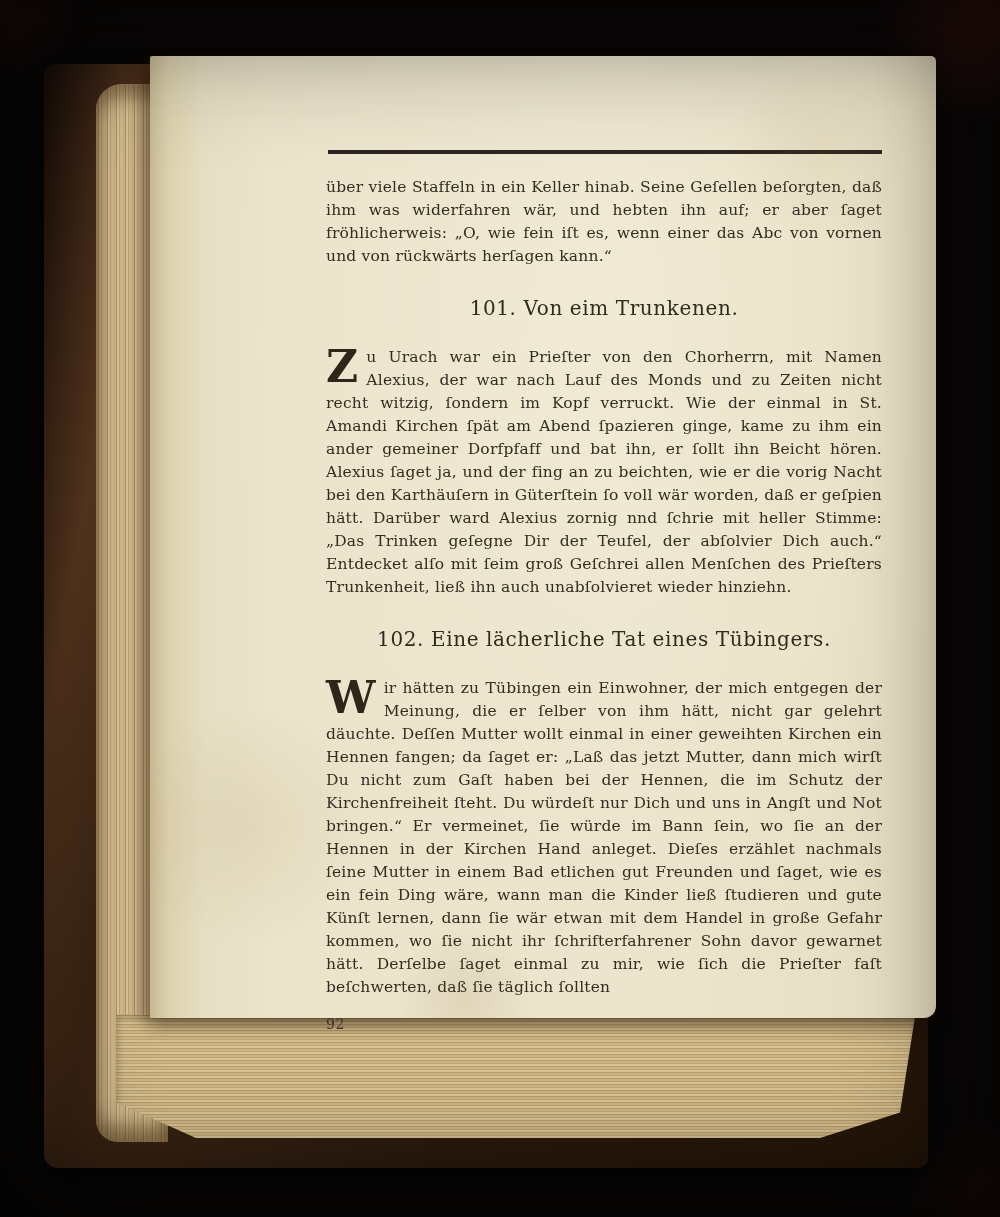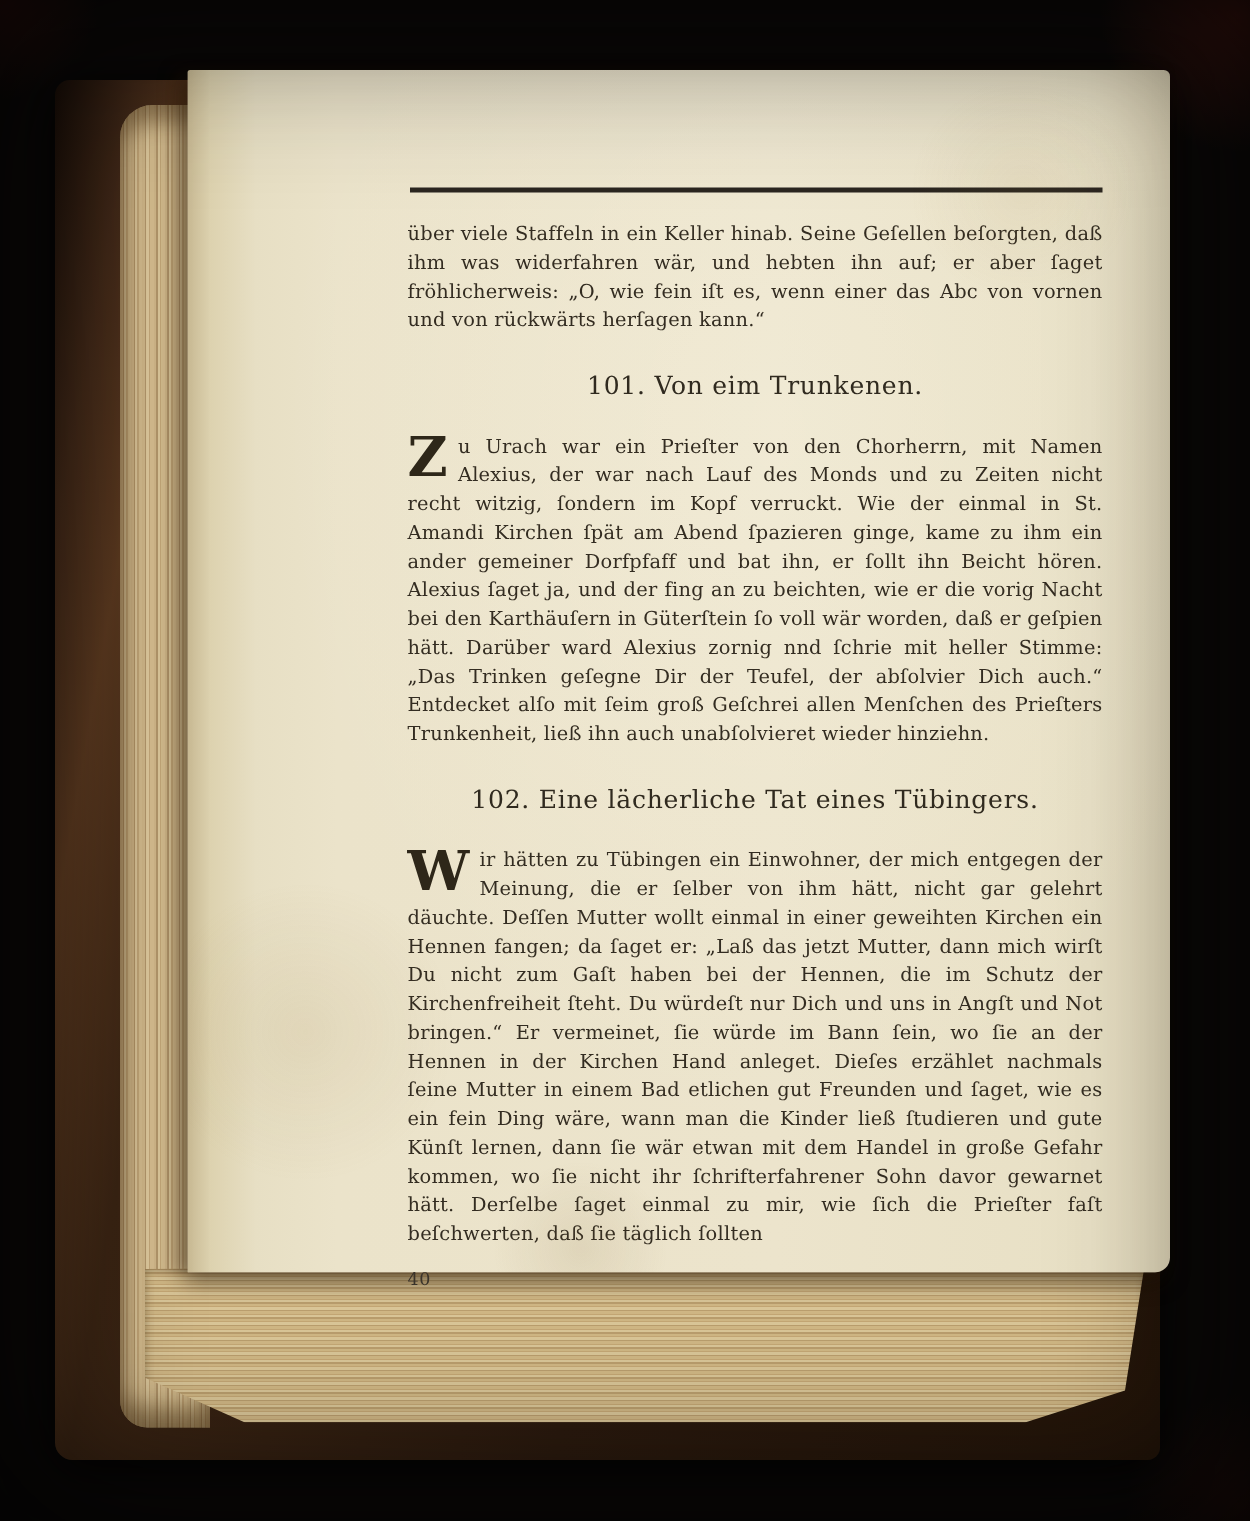--- a/index.html
+++ b/index.html
@@ -142,20 +142,20 @@
       <p class="body-text"><span>über viele Staffeln in ein Keller hinab. Seine Geſellen beſorgten, daß ihm was widerfahren wär, und hebten ihn auf; er aber ſaget fröhlicherweis: „O, wie fein iſt es, wenn einer das Abc von vornen und von rückwärts herſagen kann.“</span></p>
 
       <h2 class="section-heading">101. Von eim Trunkenen.</h2>
 
       <p class="body-text"><span class="dropcap">Z</span><span>u Urach war ein Prieſter von den Chorherrn, mit Namen Alexius, der war nach Lauf des Monds und zu Zeiten nicht recht witzig, ſondern im Kopf verruckt. Wie der einmal in St. Amandi Kirchen ſpät am Abend ſpazieren ginge, kame zu ihm ein ander gemeiner Dorfpfaff und bat ihn, er ſollt ihn Beicht hören. Alexius ſaget ja, und der fing an zu beichten, wie er die vorig Nacht bei den Karthäuſern in Güterſtein ſo voll wär worden, daß er geſpien hätt. Darüber ward Alexius zornig nnd ſchrie mit heller Stimme: „Das Trinken geſegne Dir der Teufel, der abſolvier Dich auch.“ Entdecket alſo mit ſeim groß Geſchrei allen Menſchen des Prieſters Trunkenheit, ließ ihn auch unabſolvieret wieder hinziehn.</span></p>
 
       <h2 class="section-heading">102. Eine lächerliche Tat eines Tübingers.</h2>
 
       <p class="body-text"><span class="dropcap">W</span><span>ir hätten zu Tübingen ein Einwohner, der mich entgegen der Meinung, die er ſelber von ihm hätt, nicht gar gelehrt däuchte. Deſſen Mutter wollt einmal in einer geweihten Kirchen ein Hennen fangen; da ſaget er: „Laß das jetzt Mutter, dann mich wirſt Du nicht zum Gaſt haben bei der Hennen, die im Schutz der Kirchenfreiheit ſteht. Du würdeſt nur Dich und uns in Angſt und Not bringen.“ Er vermeinet, ſie würde im Bann ſein, wo ſie an der Hennen in der Kirchen Hand anleget. Dieſes erzählet nachmals ſeine Mutter in einem Bad etlichen gut Freunden und ſaget, wie es ein fein Ding wäre, wann man die Kinder ließ ſtudieren und gute Künſt lernen, dann ſie wär etwan mit dem Handel in große Gefahr kommen, wo ſie nicht ihr ſchrifterfahrener Sohn davor gewarnet hätt. Derſelbe ſaget einmal zu mir, wie ſich die Prieſter faſt beſchwerten, daß ſie täglich ſollten</span></p>
 
-      <div class="page-number">40</div>
+      <div class="page-number">92</div>
 
     </div>
   </div>
 
   <div class="vignette"></div>
 
 </div>
 
 </body></html>

